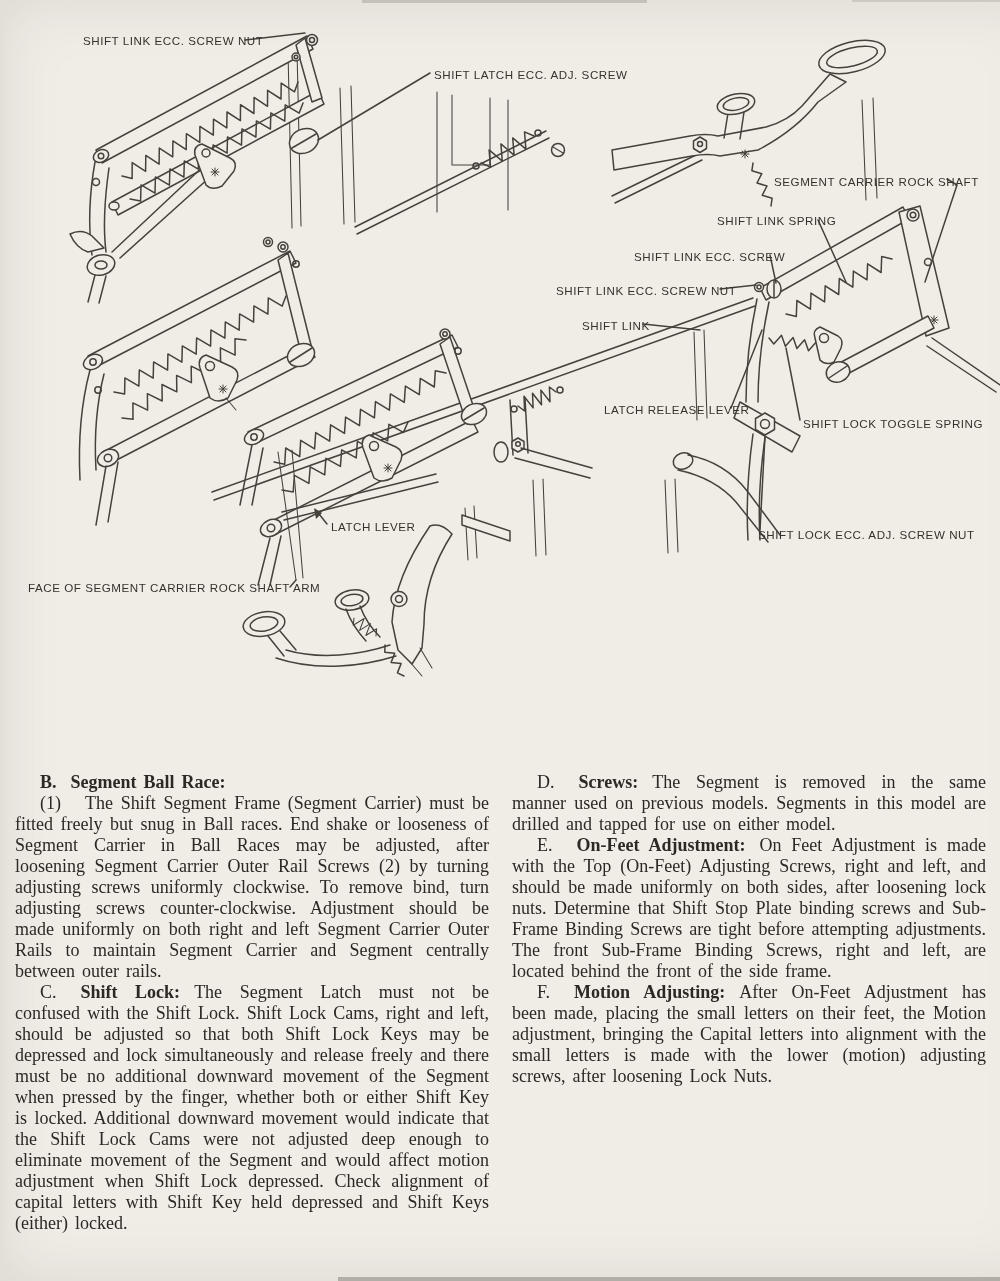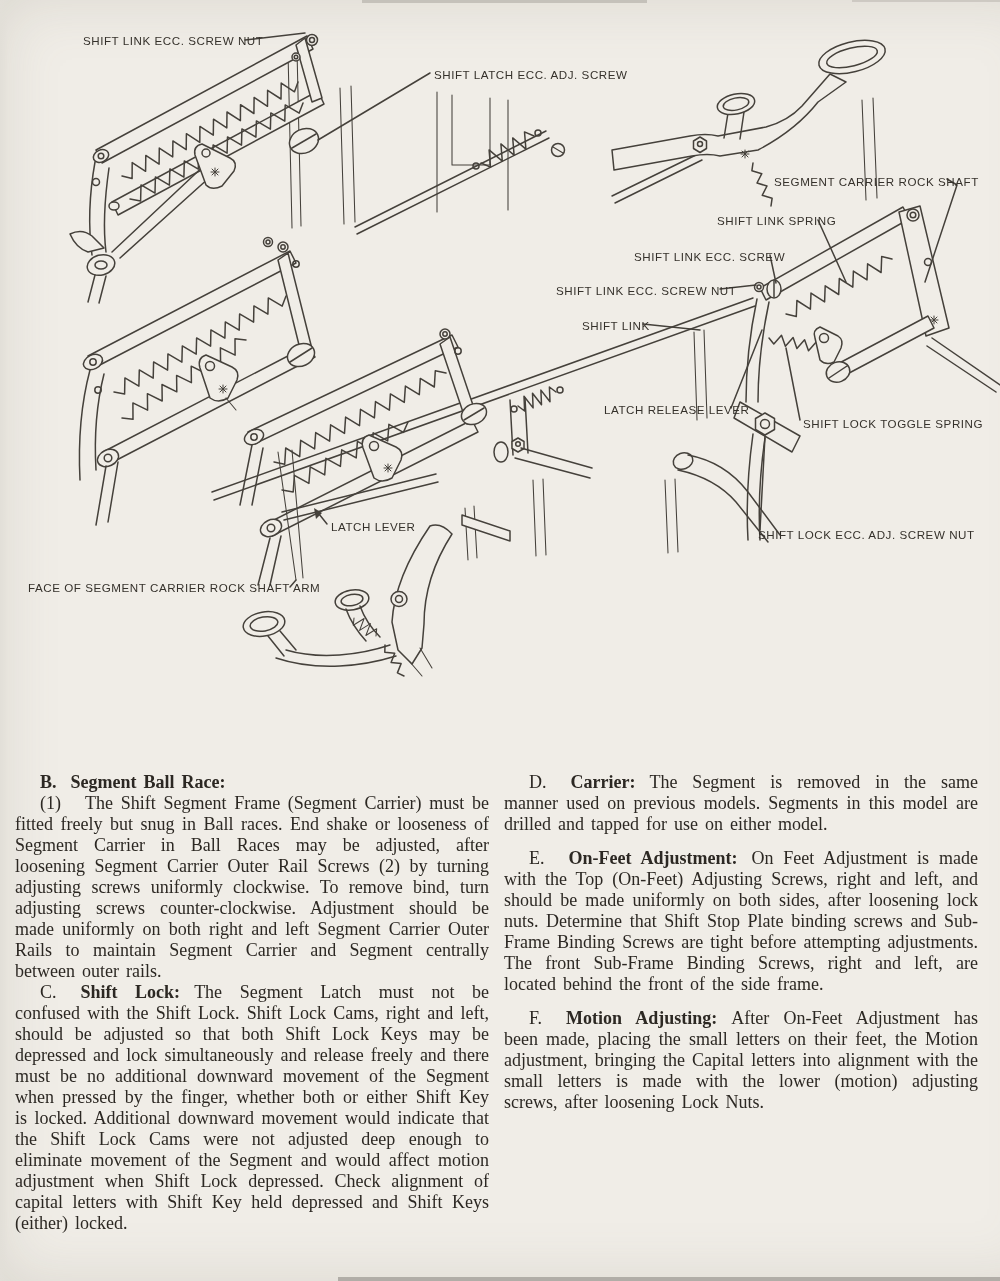--- a/index.html
+++ b/index.html
@@ -17,26 +17,26 @@
   #diagram{position:absolute;left:0;top:0;}
   #diagram *{fill:none;stroke:#45413b;stroke-width:1.5;stroke-linecap:round;stroke-linejoin:round;}
   #diagram .fp{fill:#f0ede7;}
   #diagram .thin{stroke-width:1.05;}
   #diagram .ast{stroke-width:1;}
   #diagram text{fill:#35312b;stroke:none;font-family:"Liberation Sans",sans-serif;
     font-size:11.6px;letter-spacing:.55px;}
   #diagram .arrowhead{fill:#45413b;stroke:none;}
   .columns{
     position:absolute;left:15px;top:772px;width:973px;
-    display:flex;gap:15px;
+    display:flex;gap:23px;
     font-size:18px;line-height:21px;word-spacing:2.5px;text-align:justify;
   }
   .col{width:474px;}
   .para{margin:0;text-indent:25px;}
-  .gap{margin-top:13px;}
+  .gap{margin-top:0;}
   .lead{margin-right:24px;}
   .lead-sm{margin-right:18px;}
   .para b{margin-right:14px;font-family:"Liberation Serif",serif;}
 </style>
 </head>
 <body>
 
 <div class="page">
   <div class="edge edge-top1"></div>
   <div class="edge edge-top2"></div>
@@ -251,18 +251,18 @@
     </g>
   </svg>
 
   <section class="columns">
     <div class="col">
       <p class="para"><b class="lead-sm">B.</b><b>Segment Ball Race:</b></p>
       <p class="para"><span class="lead">(1)</span><span>The Shift Segment Frame (Segment Carrier) must be fitted freely but snug in Ball races. End shake or looseness of Segment Carrier in Ball Races may be adjusted, after loosening Segment Carrier Outer Rail Screws (2) by turning adjusting screws uniformly clockwise. To remove bind, turn adjusting screws counter-clockwise. Adjustment should be made uniformly on both right and left Segment Carrier Outer Rails to maintain Segment Carrier and Segment centrally between outer rails.</span></p>
       <p class="para"><span class="lead">C.</span><b>Shift Lock:</b><span>The Segment Latch must not be confused with the Shift Lock. Shift Lock Cams, right and left, should be adjusted so that both Shift Lock Keys may be depressed and lock simultaneously and release freely and there must be no additional downward movement of the Segment when pressed by the finger, whether both or either Shift Key is locked. Additional downward movement would indicate that the Shift Lock Cams were not adjusted deep enough to eliminate movement of the Segment and would affect motion adjustment when Shift Lock depressed. Check alignment of capital letters with Shift Key held depressed and Shift Keys (either) locked.</span></p>
     </div>
     <div class="col">
-      <p class="para"><span class="lead">D.</span><b>Carrier:</b><span>The Segment is removed in the same manner used on previous models. Segments in this model are drilled and tapped for use on either model.</span></p>
+      <p class="para"><span class="lead">D.</span><b>Screws:</b><span>The Segment is removed in the same manner used on previous models. Segments in this model are drilled and tapped for use on either model.</span></p>
       <p class="para gap"><span class="lead">E.</span><b>On-Feet Adjustment:</b><span>On Feet Adjustment is made with the Top (On-Feet) Adjusting Screws, right and left, and should be made uniformly on both sides, after loosening lock nuts. Determine that Shift Stop Plate binding screws and Sub-Frame Binding Screws are tight before attempting adjustments. The front Sub-Frame Binding Screws, right and left, are located behind the front of the side frame.</span></p>
       <p class="para gap"><span class="lead">F.</span><b>Motion Adjusting:</b><span>After On-Feet Adjustment has been made, placing the small letters on their feet, the Motion adjustment, bringing the Capital letters into alignment with the small letters is made with the lower (motion) adjusting screws, after loosening Lock Nuts.</span></p>
     </div>
   </section>
 </div>
 
 </body></html>

